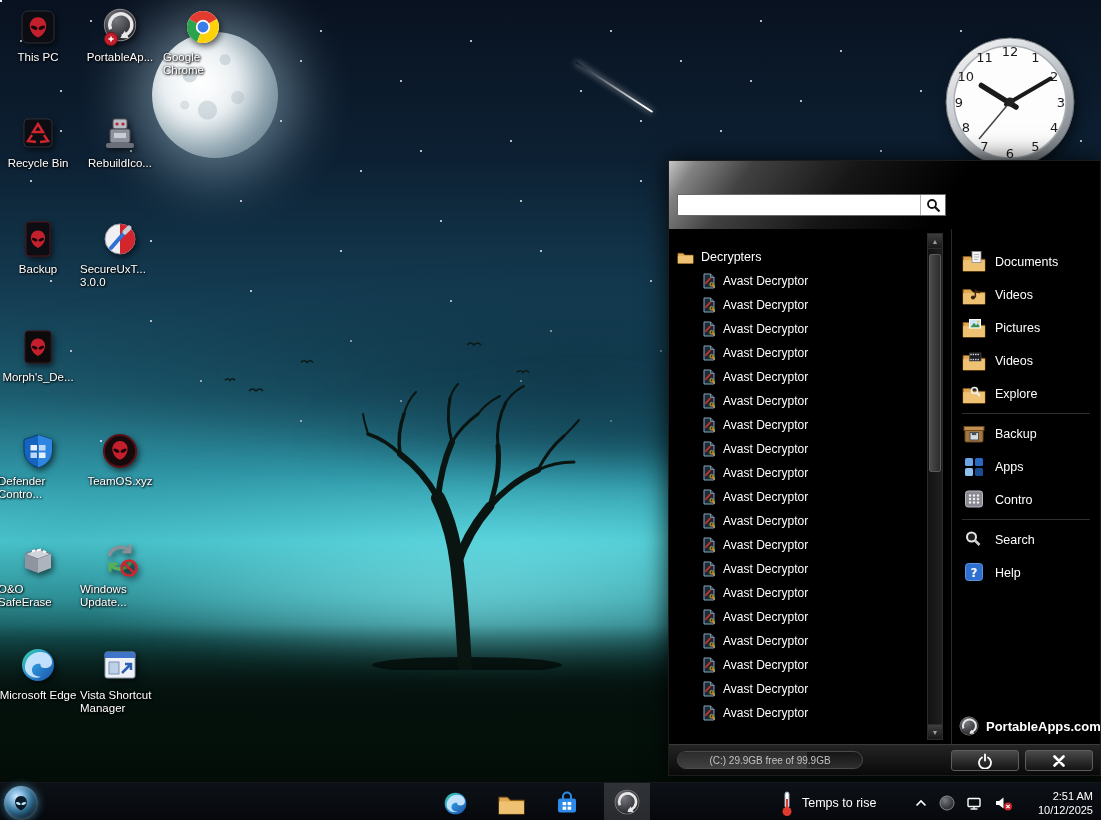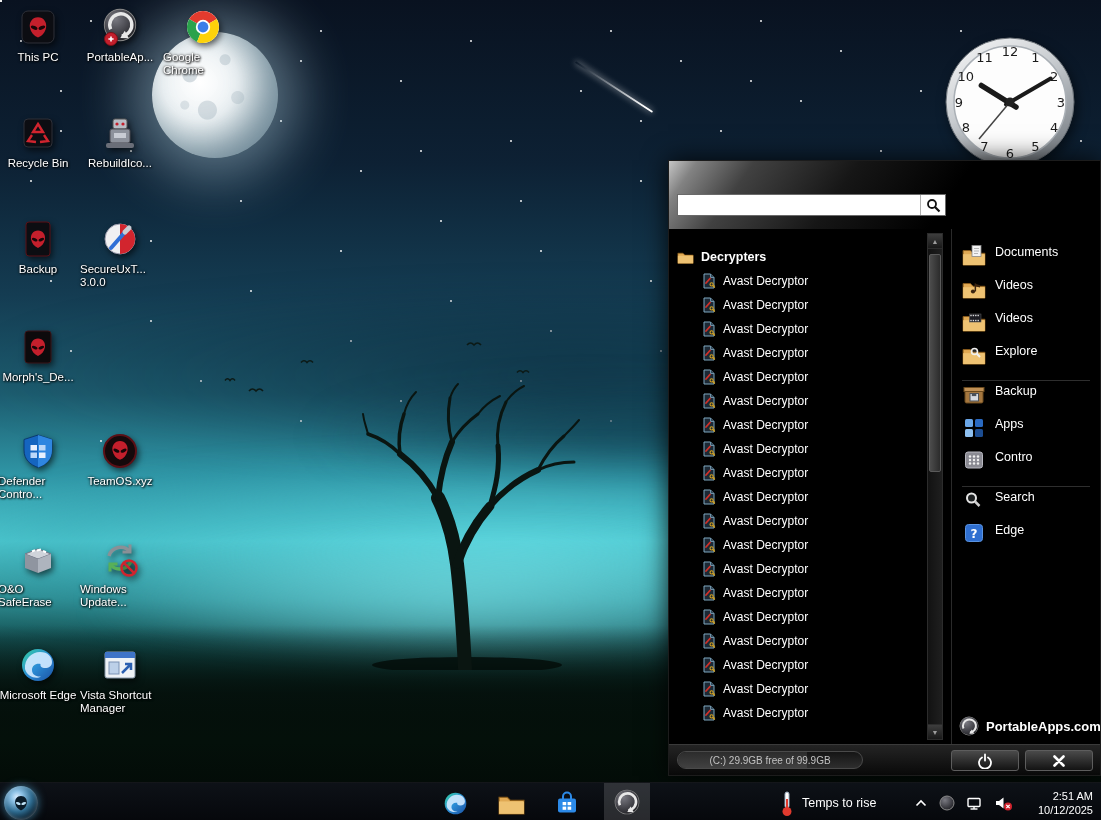--- a/index.html
+++ b/index.html
@@ -70,34 +70,34 @@
  background:linear-gradient(125deg,#c6c6c6 0%,#828282 6%,#414141 18%,#161616 40%,#000 64%)}
 .searchbox{position:absolute;left:8px;top:33px;width:269px;height:22px;display:flex;
  background:#fff;border:1px solid #6a6a6a}
 .searchbox input{flex:1;min-width:0;border:none;outline:none;font-size:12px;padding:0 5px;
  font-family:inherit;background:#fff;color:#000}
 .search-btn{width:25px;background:#fff;border:none;border-left:1px solid #b0b0b0;
  display:flex;align-items:center;justify-content:center;cursor:pointer}
 .menu-body{position:absolute;left:0;top:68px;right:0;bottom:31px;background:#000}
 .app-list{position:absolute;left:8px;top:4px;width:248px;bottom:0;overflow:hidden;padding-top:12px}
 .group-row{height:24px;display:flex;align-items:center;gap:7px;color:#fff;
- font-weight:bold;font-size:12.5px;cursor:pointer}
+ font-weight:normal;font-size:12.5px;cursor:pointer}
 .app-item{height:24px;display:flex;align-items:center;gap:7px;padding-left:25px;
  color:#fff;font-size:12px;cursor:pointer;white-space:nowrap}
 .scrollbar{position:absolute;left:258px;top:4px;width:16px;bottom:4px;
  background:linear-gradient(90deg,#121212,#1f1f1f);border:1px solid #2c2c2c}
 .sb-btn{position:absolute;left:0;right:0;height:15px;background:linear-gradient(#3d3d3d,#191919);
  color:#9d9d9d;font-size:7px;display:flex;align-items:center;justify-content:center;cursor:pointer}
 .sb-btn.up{top:0;border-bottom:1px solid #2c2c2c}
 .sb-btn.down{bottom:0;border-top:1px solid #2c2c2c}
 .sb-thumb{position:absolute;left:1px;right:1px;top:20px;height:218px;border-radius:2px;
  background:linear-gradient(90deg,#4c4c4c,#2c2c2c);border:1px solid #5a5a5a;cursor:grab}
 .menu-sidebar{position:absolute;left:282px;top:0;right:0;bottom:0;
  border-left:1px solid #2a2a2a;padding:16px 0 0 10px}
-.side-item{height:33px;display:flex;align-items:flex-start;gap:9px;color:#fff;font-size:12.5px;cursor:pointer}
+.side-item{height:33px;display:flex;align-items:center;gap:9px;color:#fff;font-size:12.5px;cursor:pointer}
 .side-sep{height:1px;background:#2e2e2e;margin:3px 10px 3px 0}
 .branding{position:absolute;left:7px;bottom:8px;display:flex;align-items:center;gap:7px;
  color:#fff;font-weight:bold;font-size:13px;cursor:pointer}
 .menu-status{position:absolute;left:0;right:0;bottom:0;height:31px;
  background:linear-gradient(#242424,#090909);border-top:1px solid #3a3a3a}
 .drive-bar{position:absolute;left:8px;top:6px;width:186px;height:18px;border-radius:9px;
  background:linear-gradient(#151515,#2e2e2e);border:1px solid #4a4a4a;
  display:flex;align-items:center;justify-content:center;overflow:hidden}
 .drive-fill{position:absolute;left:0;top:0;bottom:0;width:70%;border-radius:9px 0 0 9px;
  background:linear-gradient(#2c2c2c,#414141)}
@@ -660,20 +660,29 @@
               <use href="#sym-folder" y="1" width="24" height="20"></use>
               <circle cx="11" cy="13.5" r="2.1" fill="#3a2410"></circle>
               <rect x="12.6" y="5.5" width="1.5" height="8" fill="#3a2410"></rect>
               <path d="M12.6 5.5 L18 7.2 L18 9.6 L14.1 8.4 Z" fill="#3a2410"></path>
             </svg>
           <span>Videos</span>
         </div>
         <div class="side-item">
           <svg width="24" height="21">
               <use href="#sym-folder" y="1" width="24" height="20"></use>
+              <rect x="7.5" y="2.5" width="11" height="8.5" fill="#cfe6f8" stroke="#fff" stroke-width="1"></rect>
+              <path d="M8.5 10.2 L12 5.8 L14 8.3 L16 6.6 L17.8 10.2 Z" fill="#3f8f4f"></path>
+              <circle cx="16.2" cy="4.8" r="1.2" fill="#f4c542"></circle>
+            </svg>
+          <span>Pictures</span>
+        </div>
+        <div class="side-item">
+          <svg width="24" height="21">
+              <use href="#sym-folder" y="1" width="24" height="20"></use>
               <rect x="7.5" y="3" width="11.5" height="8" fill="#1c1c22" stroke="#555" stroke-width="0.6"></rect>
               <g fill="#ddd">
                 <rect x="8.3" y="3.8" width="1.4" height="1.4"></rect>
                 <rect x="10.7" y="3.8" width="1.4" height="1.4"></rect>
                 <rect x="13.1" y="3.8" width="1.4" height="1.4"></rect>
                 <rect x="15.5" y="3.8" width="1.4" height="1.4"></rect>
                 <rect x="8.3" y="8.8" width="1.4" height="1.4"></rect>
                 <rect x="10.7" y="8.8" width="1.4" height="1.4"></rect>
                 <rect x="13.1" y="8.8" width="1.4" height="1.4"></rect>
                 <rect x="15.5" y="8.8" width="1.4" height="1.4"></rect>
@@ -731,21 +740,21 @@
               <circle cx="9.5" cy="8" r="4.5" stroke="#e6e6e6" stroke-width="2" fill="rgba(200,220,230,.15)"></circle>
               <line x1="13" y1="11.5" x2="17.5" y2="16" stroke="#cfcfcf" stroke-width="2.5"></line>
             </svg>
           <span>Search</span>
         </div>
         <div class="side-item">
           <svg width="24" height="21">
               <rect x="3.5" y="1.5" width="17" height="17" rx="3" fill="#2f6fd0" stroke="#5a93e0"></rect>
               <text x="12" y="14.5" font-size="12" font-weight="bold" fill="#fff" text-anchor="middle">?</text>
             </svg>
-          <span>Edge</span>
+          <span>Help</span>
         </div>
         <div class="branding">
           <svg width="20" height="20">
               <use href="#sym-globe" width="20" height="20"></use>
             </svg>
           <span>PortableApps.com</span>
         </div>
       </div>
     </div>
 

